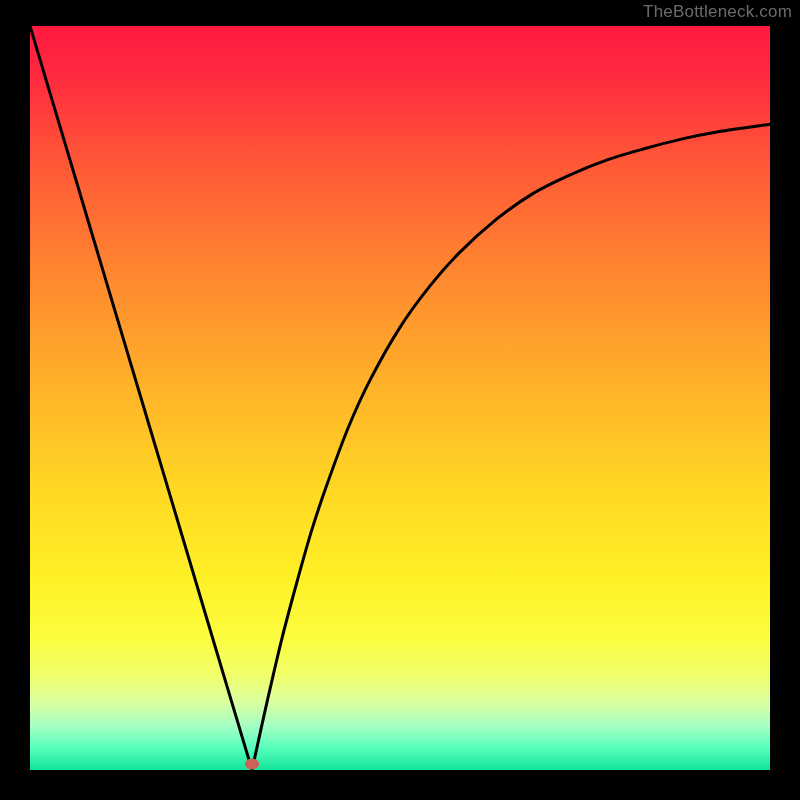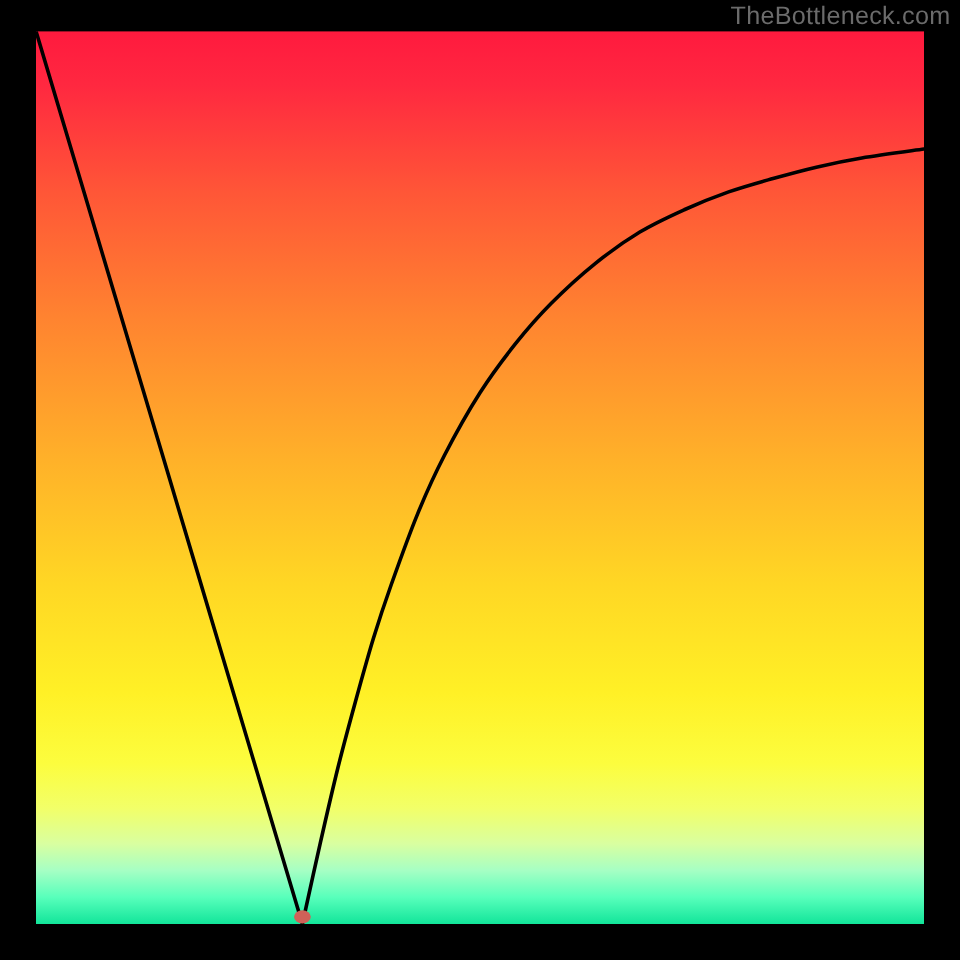--- a/index.html
+++ b/index.html
@@ -15,21 +15,21 @@
     position: relative;
     width: 800px;
     height: 800px;
     background: #000;
   }
   .watermark {
     position: absolute;
     top: 2px;
     right: 8px;
     color: #6b6b6b;
-    font-size: 21px;
+    font-size: 17px;
     font-weight: 500;
     letter-spacing: 0.2px;
     z-index: 5;
     text-align: right;
   }
   .plot {
     position: absolute;
     left: 30px;
     top: 26px;
     width: 740px;

